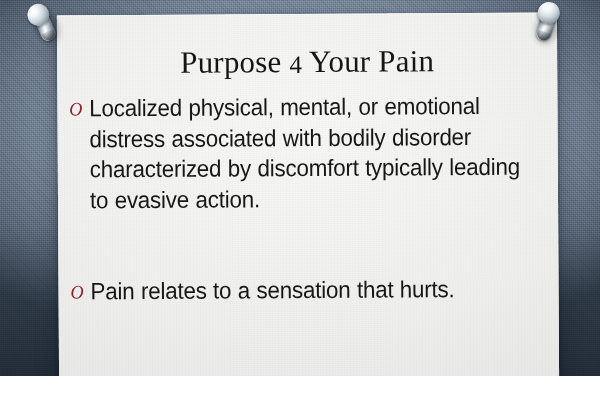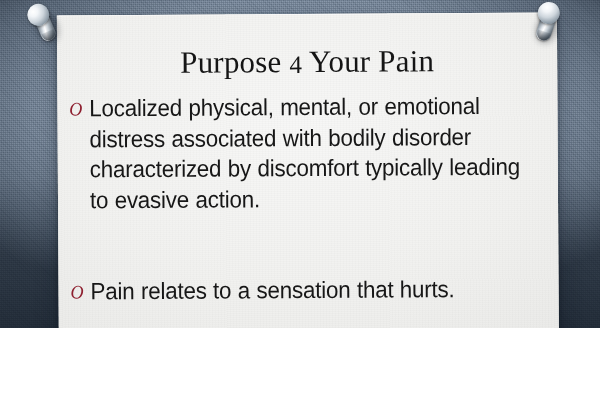--- a/index.html
+++ b/index.html
@@ -9,21 +9,21 @@
   body {
     width: 600px;
     height: 400px;
     overflow: hidden;
     font-family: "Liberation Sans", sans-serif;
   }
 
   #slide {
     position: relative;
     width: 600px;
-    height: 328px;
+    height: 376px;
     overflow: hidden;
     background-color: #6d7f92;
   }
 
   
   .bg-base {
     position: absolute;
     inset: 0;
     background-color: #73859a;
   }

